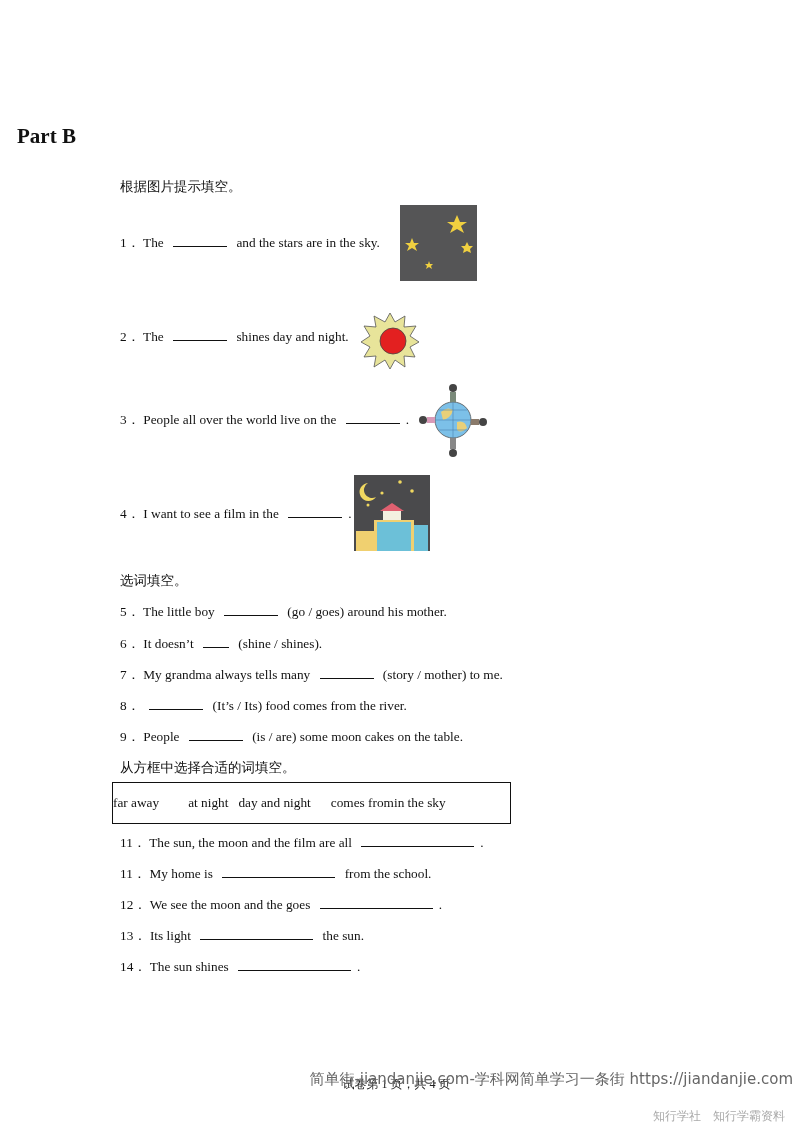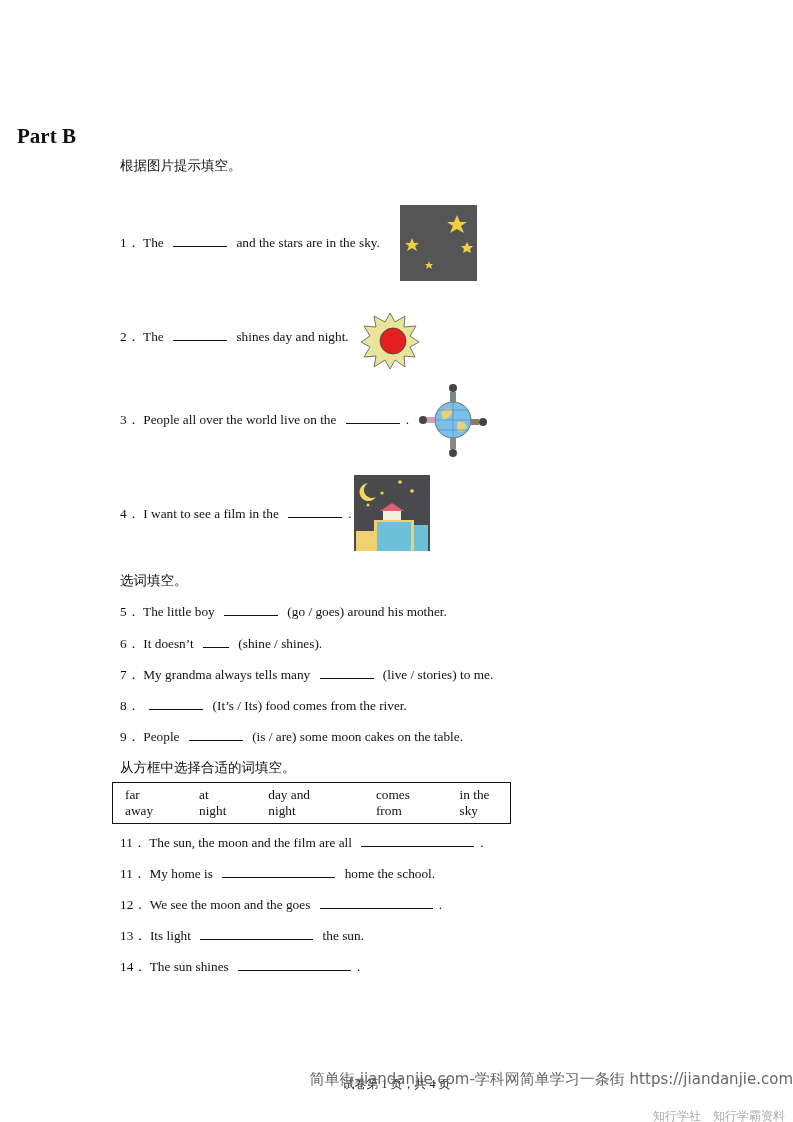--- a/index.html
+++ b/index.html
@@ -21,21 +21,21 @@
   .footer-wm { left:0; width:793px; top:1070px; text-align:right; font-family:"DejaVu Sans", sans-serif;
                font-size:15px; color:#666; }
   .footer-page { left:0; width:793px; top:1076px; text-align:center; font-size:12px; color:#222; }
   .corner { right:8px; top:1108px; font-family:"DejaVu Sans", sans-serif; font-size:12px; color:#aaa; }
 </style>
 </head>
 <body>
 
 <div class="abs title">Part B</div>
 
-<div class="abs instr" style="top:157px">根据图片提示填空。</div>
+<div class="abs instr" style="top:178px">根据图片提示填空。</div>
 
 <div class="abs q" style="top:234px">
   <span class="num">1．</span>
   <span>The</span>
   <span class="blank b8"></span>
   <span>and the stars are in the sky.</span>
 </div>
 <svg class="img" style="left:400px;top:205px" width="77" height="76" viewBox="0 0 77 76">
   <rect width="77" height="76" fill="#555556"></rect>
   <path d="M36 12 A24 24 0 1 0 62 58 A22 22 0 0 1 36 12 Z" fill="#f0d040"></path>
@@ -106,54 +106,54 @@
 <div class="abs q" style="top:635px">
   <span class="num">6．</span>
   <span>It doesn’t</span>
   <span class="blank b4"></span>
   <span>(shine / shines).</span>
 </div>
 <div class="abs q" style="top:666px">
   <span class="num">7．</span>
   <span>My grandma always tells many</span>
   <span class="blank b8"></span>
-  <span>(live / stories) to me.</span>
+  <span>(story / mother) to me.</span>
 </div>
 <div class="abs q" style="top:697px">
   <span class="num">8．</span>
   <span class="blank b8"></span>
   <span>(It’s / Its) food comes from the river.</span>
 </div>
 <div class="abs q" style="top:728px">
   <span class="num">9．</span>
   <span>People</span>
   <span class="blank b8"></span>
   <span>(is / are) some moon cakes on the table.</span>
 </div>
 
 <div class="abs instr" style="top:759px">从方框中选择合适的词填空。</div>
 
 <div class="abs wordbox">
-  <span style="margin-left:12px">far away</span>
+  <span style="margin-left:0">far away</span>
   <span style="margin-left:29px">at night</span>
-  <span style="margin-left:30px">day and night</span>
-  <span style="margin-left:37px">comes from</span>
-  <span style="margin-left:22px">in the sky</span>
+  <span style="margin-left:10px">day and night</span>
+  <span style="margin-left:20px">comes from</span>
+  <span style="">in the sky</span>
 </div>
 
 <div class="abs q" style="top:834px">
   <span class="num">11．</span>
   <span>The sun, the moon and the film are all</span>
   <span class="blank b16"></span><span>.</span>
 </div>
 <div class="abs q" style="top:865px">
   <span class="num">11．</span>
   <span>My home is</span>
   <span class="blank b16"></span>
-  <span>home the school.</span>
+  <span>from the school.</span>
 </div>
 <div class="abs q" style="top:896px">
   <span class="num">12．</span>
   <span>We see the moon and the goes</span>
   <span class="blank b16"></span><span>.</span>
 </div>
 <div class="abs q" style="top:927px">
   <span class="num">13．</span>
   <span>Its light</span>
   <span class="blank b16"></span>

